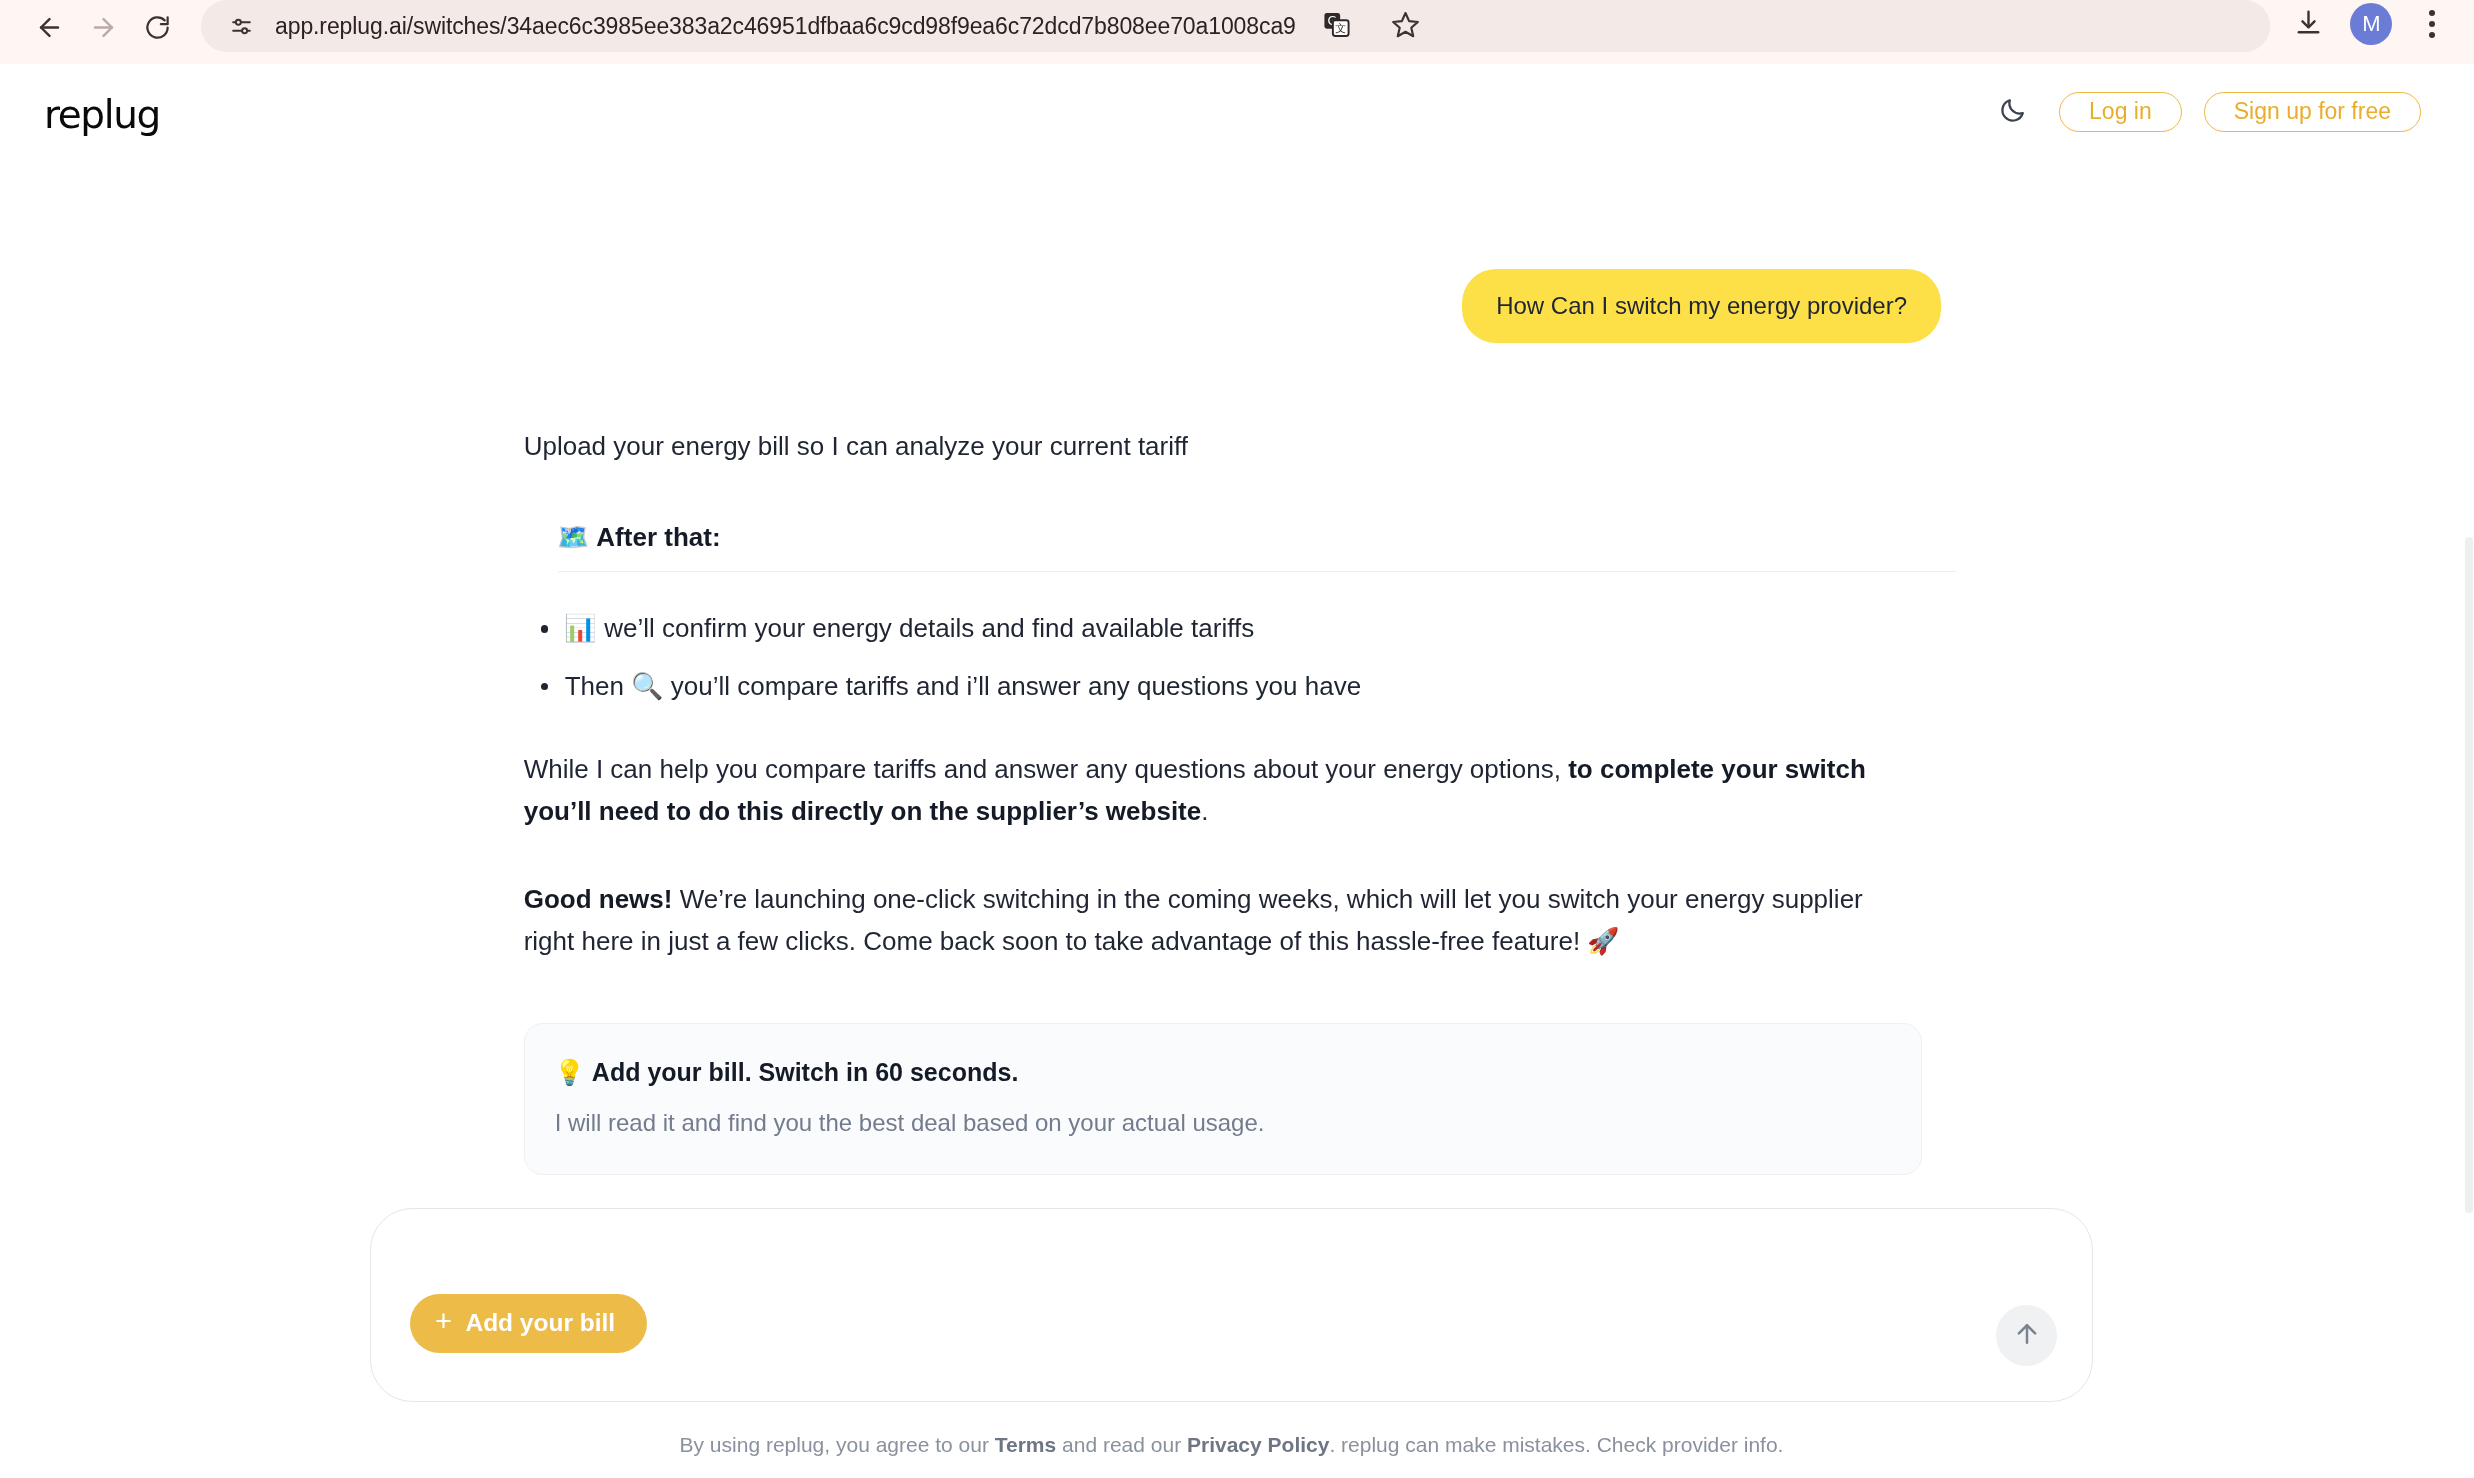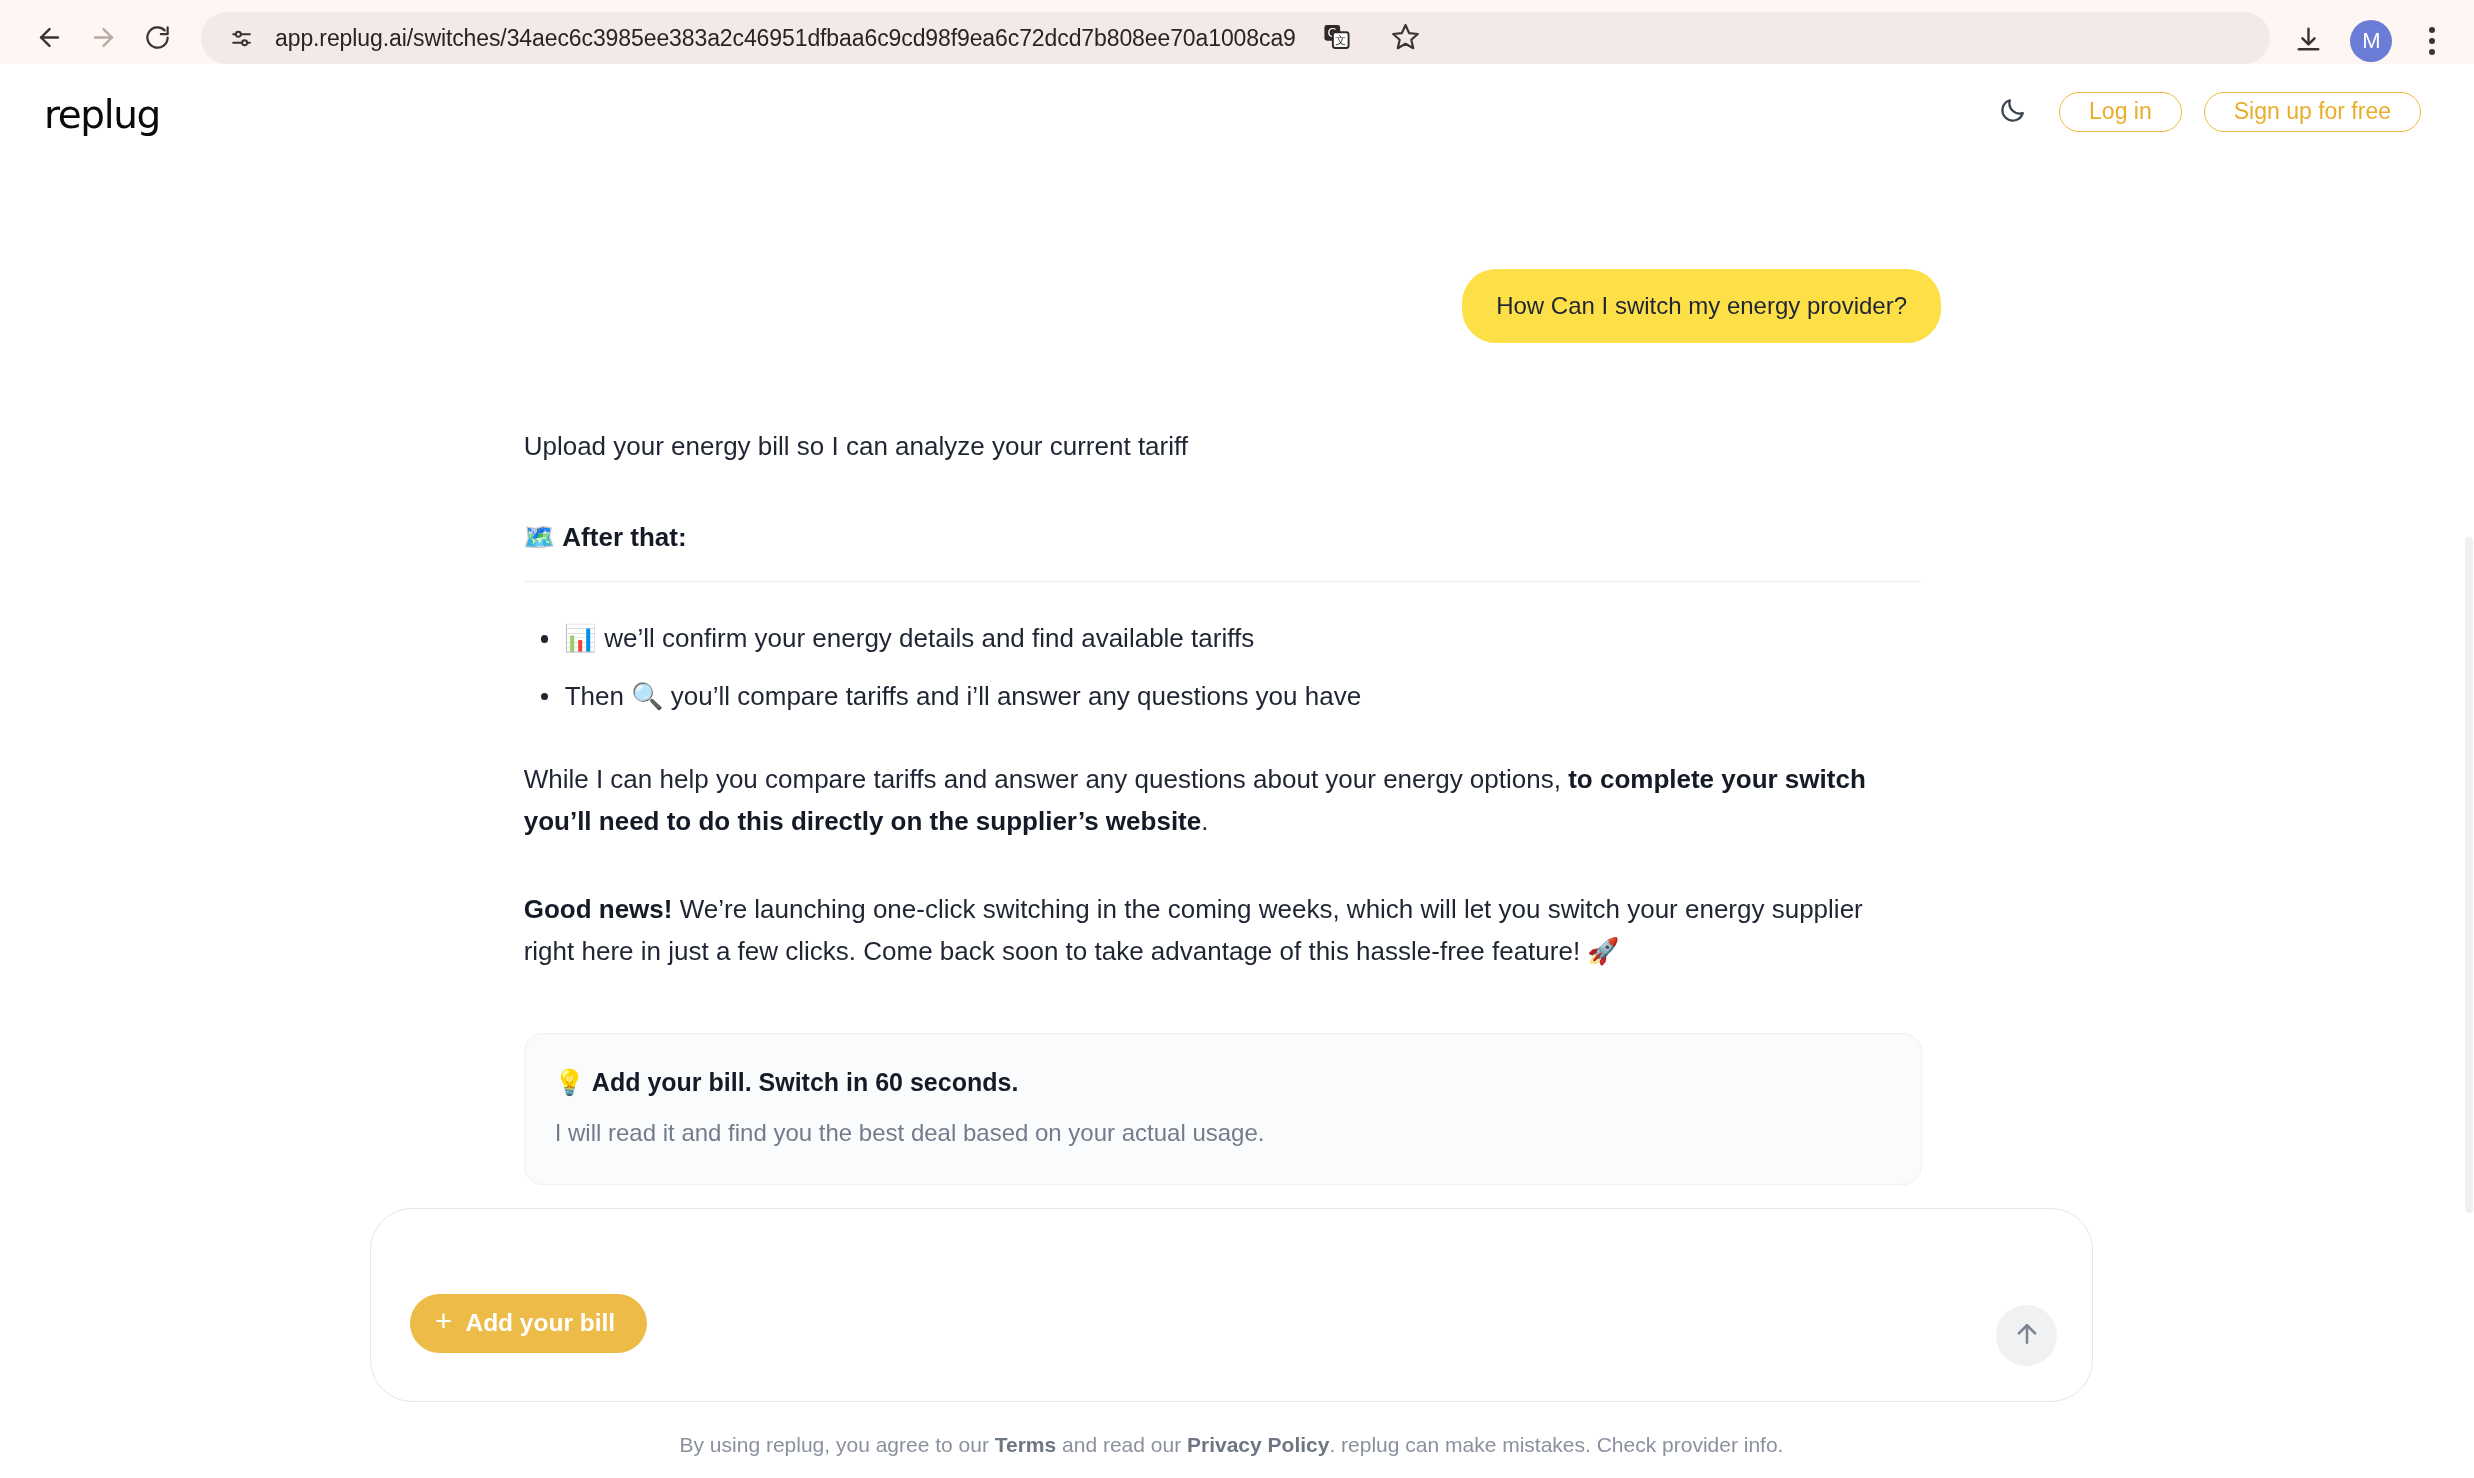--- a/index.html
+++ b/index.html
@@ -12,21 +12,21 @@
     font-family: "Liberation Sans", sans-serif;
   }
 
   
   #browser-chrome {
     position: relative;
     width: 2475px;
     height: 64px;
     background: #fdf6f3;
     display: flex;
-    align-items: flex-end;
+    align-items: flex-start;
     padding: 0 22px;
     gap: 0;
   }
 
   .nav-btn {
     width: 54px;
     height: 54px;
     display: flex;
     align-items: center;
     justify-content: center;
@@ -234,24 +234,25 @@
   .asst-para {
     font-size: 26px;
     line-height: 1.5;
     color: #1f2533;
     margin-bottom: 16px;
   }
   .asst-h {
     font-size: 26px;
     font-weight: 700;
     color: #141a26;
-    padding-bottom: 28px;
+    padding-bottom: 18px;
     border-bottom: 1.7px solid #eceef1;
     margin-top: 56px;
     width: 1398px;
+    margin-left: 34px;
   }
   .asst-h.h-ready { font-size: 28px; margin-top: 66px; }
   .emoji { font-family: "DejaVu Sans", sans-serif; }
 
   #bullets {
     margin-top: 37px;
     list-style: none;
   }
   #bullets li {
     position: relative;

